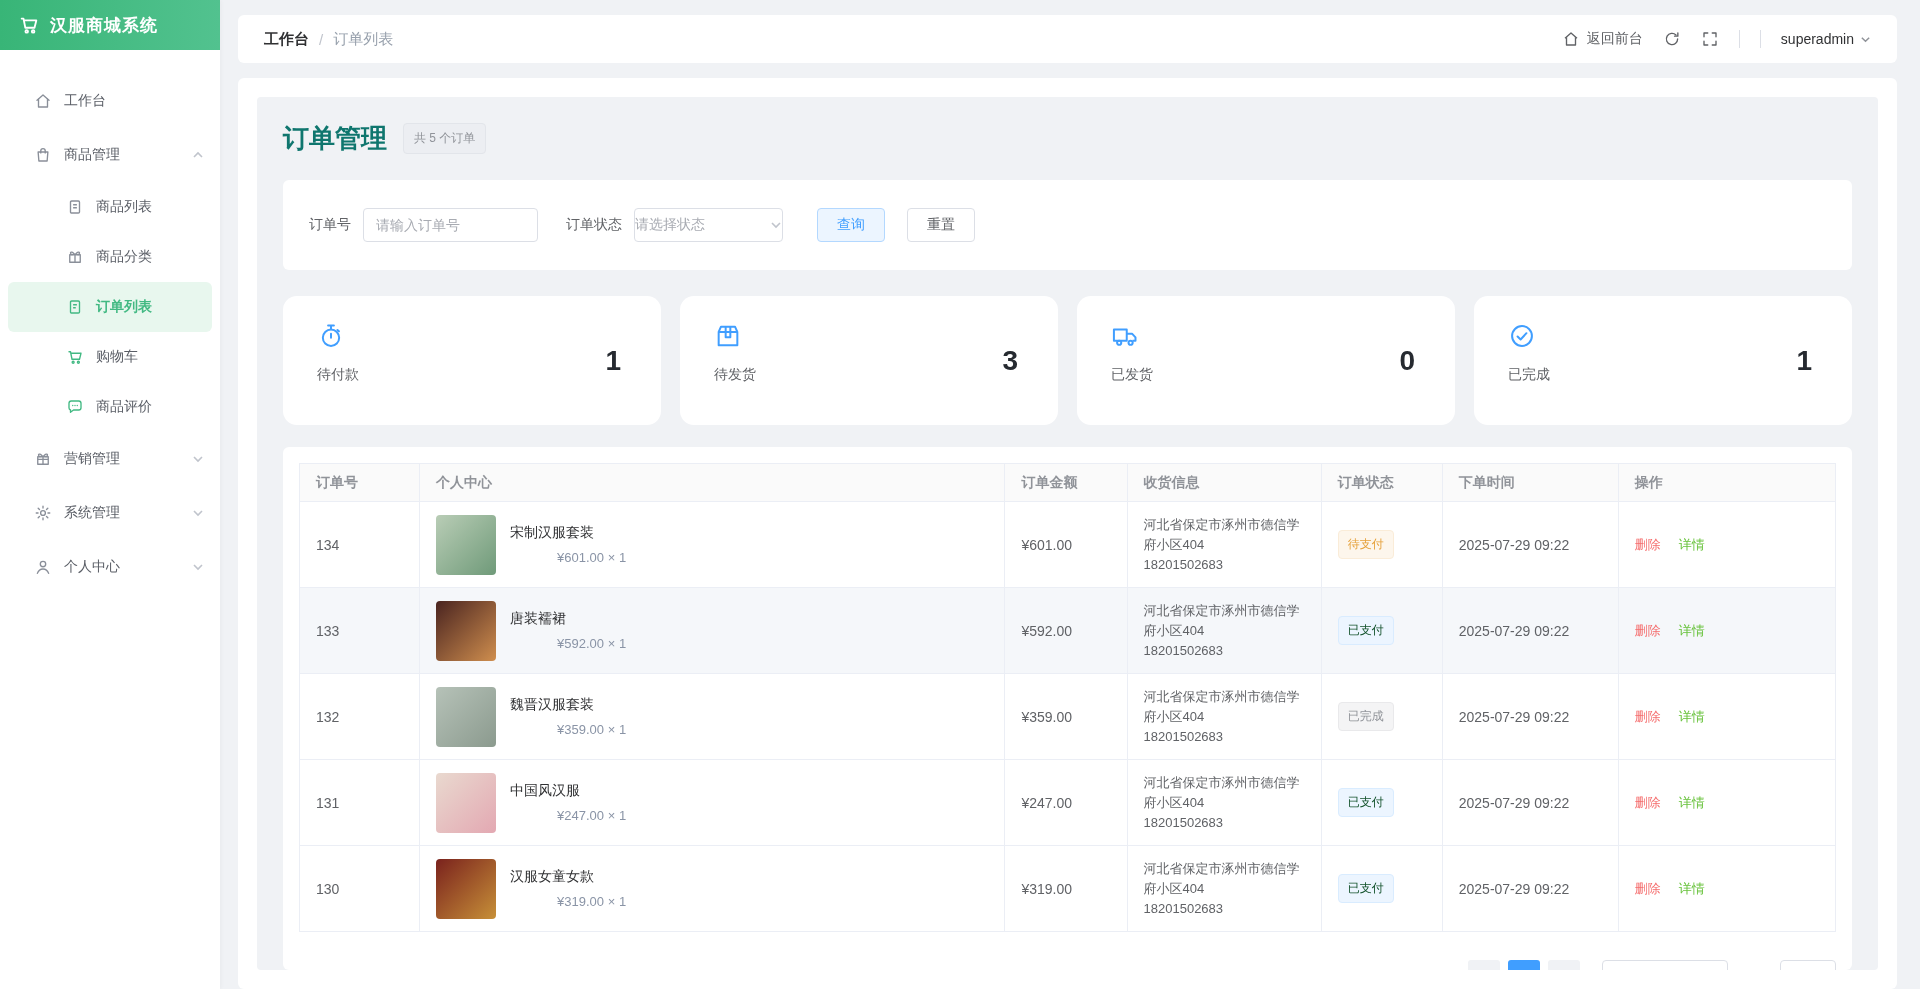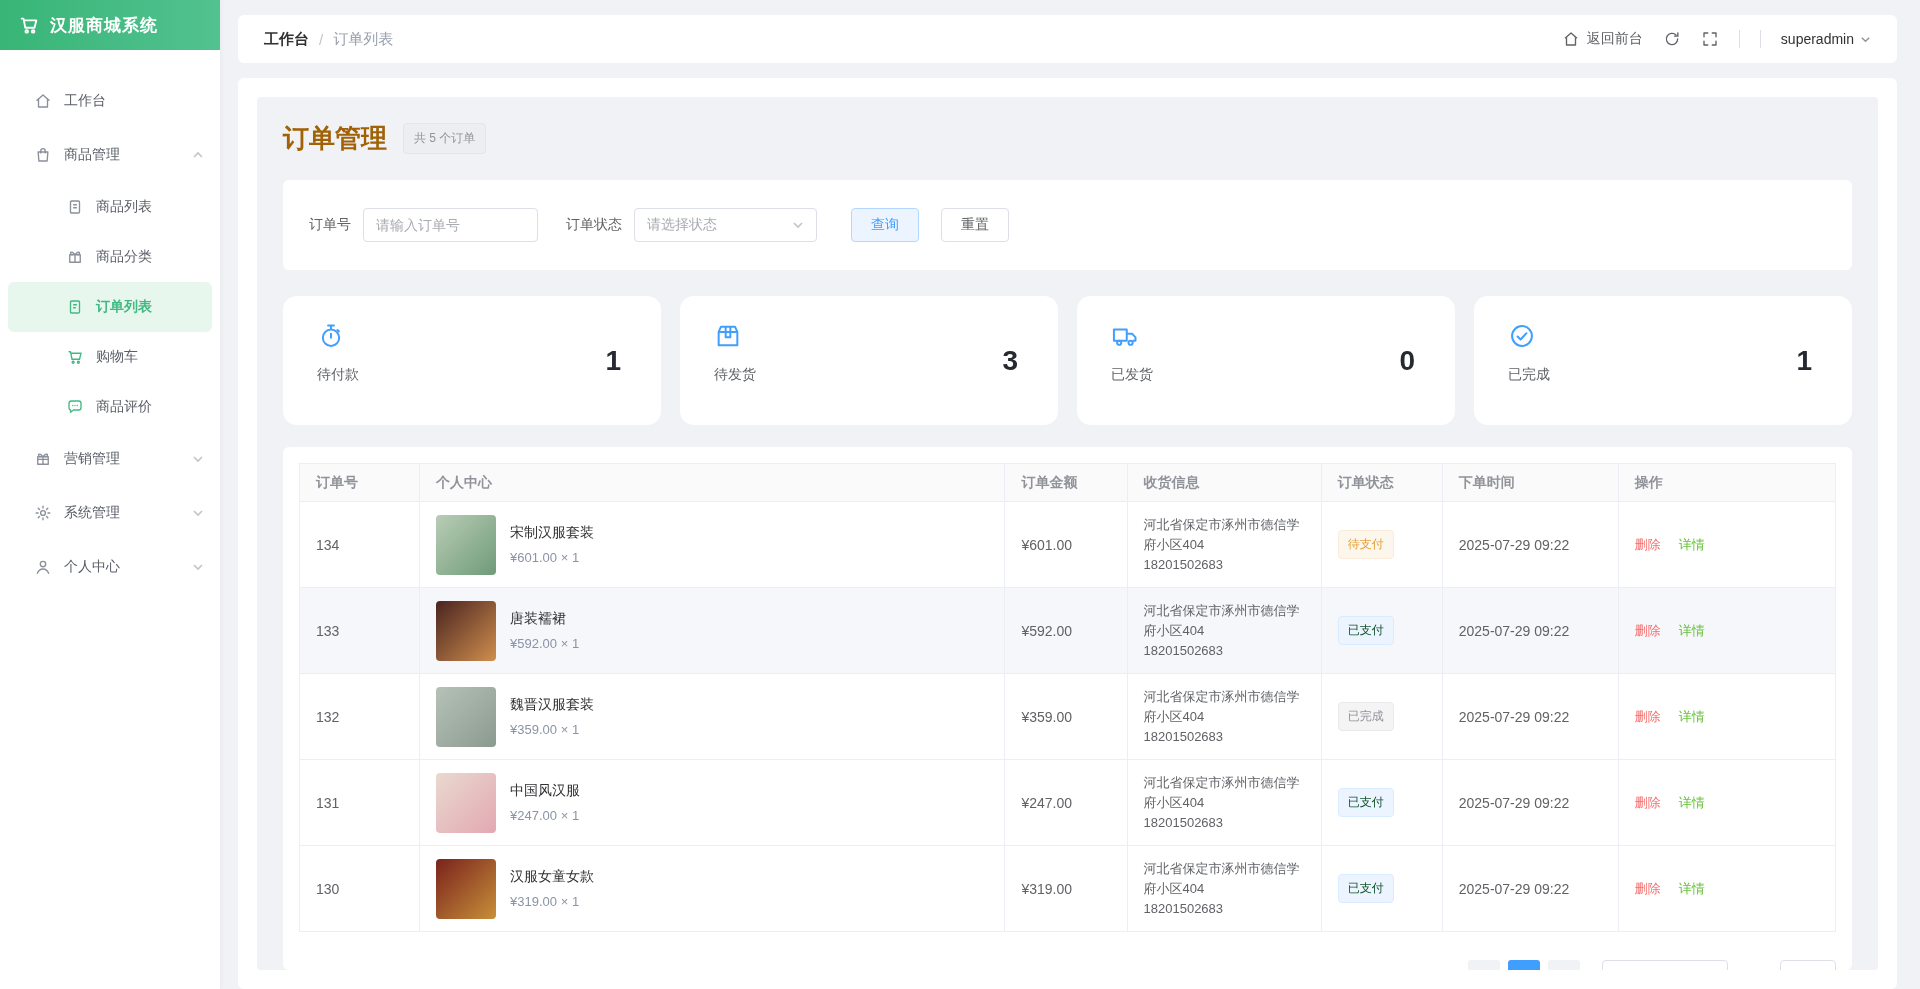--- a/index.html
+++ b/index.html
@@ -35,30 +35,30 @@
   .tb-btn { display:flex; align-items:center; gap:7px; cursor:pointer; }
   .tb-right svg { width:18px; height:18px; }
   .tb-div { width:1px; height:18px; background:#dcdfe6; }
   .user { display:flex; align-items:center; gap:6px; color:#303133; cursor:pointer; }
   .user svg { width:11px; height:11px; color:#909399; }
 
   .content-card { margin:15px 23px 0 18px; background:#fff; border-radius:6px; padding:19px; flex:1; }
   .panel { background:#f0f2f5; border-radius:4px; height:100%; padding:24px 26px 0 26px; }
 
   .page-head { display:flex; align-items:center; gap:16px; margin-bottom:24px; }
-  .page-title { font-size:26px; font-weight:bold; color:#a16207; }
+  .page-title { font-size:26px; font-weight:bold; color:#0f766e; }
   .count-badge { background:#eceef2; border:1px solid #e2e5ea; color:#909399; font-size:12px; padding:6px 10px; border-radius:4px; }
 
   
   .filter-card { background:#fff; border-radius:6px; height:90px; display:flex; align-items:center; padding:0 26px; gap:12px; }
   .f-label { font-size:14px; color:#606266; margin-left:16px; }
   .f-label:first-child { margin-left:0; }
   .f-input { width:175px; height:34px; border:1px solid #dcdfe6; border-radius:4px; background:#fff; padding:0 12px; font-size:14px; font-family:inherit; color:#606266; }
   .f-input::placeholder { color:#a8abb2; }
-  .f-select { width:183px; height:34px; border:1px solid #dcdfe6; border-radius:4px; background:#fff; padding:0 12px; font-size:14px; display:flex; align-items:center; justify-content:space-between; color:#a8abb2; cursor:pointer;gap:11px; }
+  .f-select { width:149px; height:34px; border:1px solid #dcdfe6; border-radius:4px; background:#fff; padding:0 0; font-size:14px; display:flex; align-items:center; justify-content:space-between; color:#a8abb2; cursor:pointer;gap:11px; }
   .f-select svg { width:12px; height:12px; color:#c0c4cc; }
   .btn { height:34px; padding:0 19px; border-radius:4px; font-size:14px; display:flex; align-items:center; cursor:pointer; border:1px solid transparent; }
   .btn.primary-plain { background:#ecf5ff; border-color:#b3d8ff; color:#409eff; margin-left:22px; }
   .btn.plain { background:#fff; border-color:#dcdfe6; color:#606266; margin-left:10px; }
 
   
   .stats { display:grid; grid-template-columns:repeat(4,1fr); gap:19px; margin-top:26px; }
   .stat-card { background:#fff; border-radius:14px; height:129px; padding:26px 40px 0 34px; position:relative; }
   .stat-card .sic { color:#409eff; }
   .stat-card .sic svg { width:28px; height:28px; }
@@ -68,21 +68,21 @@
   
   .table-card { background:#fff; border-radius:6px; margin-top:22px; padding:16px; height:523px; overflow:hidden; }
   table { width:100%; border-collapse:collapse; table-layout:fixed; border:1px solid #ebeef5; }
   th,td { border:1px solid #ebeef5; font-size:14px; text-align:left; padding:0 16px; }
   thead th { height:38px; background:#fafafa; color:#909399; font-weight:bold; font-size:14px; }
   tbody td { height:86px; color:#606266; background:#fff; }
   tr.hl td { background:#f5f7fa; }
   .prod { display:flex; align-items:center; gap:14px; }
   .prod-img { width:60px; height:60px; border-radius:4px; flex:0 0 60px; }
   .prod-name { font-size:14px; color:#303133; margin-bottom:8px; }
-  .prod-price { font-size:13px; color:#8a94a6; }
+  .prod-price { font-size:13px; color:#8a94a6;margin-left:47px; }
   .addr { font-size:13px; line-height:20px; color:#606266; width:164px; word-break:break-all; }
   .tag { display:inline-block; font-size:12px; padding:5px 9px; border-radius:4px; border:1px solid transparent; }
   .tag.warning { background:#fdf6ec; border-color:#faecd8; color:#e6a23c; }
   .tag.primary { background:#ecf5ff; border-color:#d9ecff; color:#14532d; }
   .tag.info { background:#f4f4f5; border-color:#e9e9eb; color:#909399; }
   .ops { display:flex; gap:18px; font-size:13px; }
   .op-del { color:#f56c6c; cursor:pointer; }
   .op-det { color:#67c23a; cursor:pointer; }
 
   

